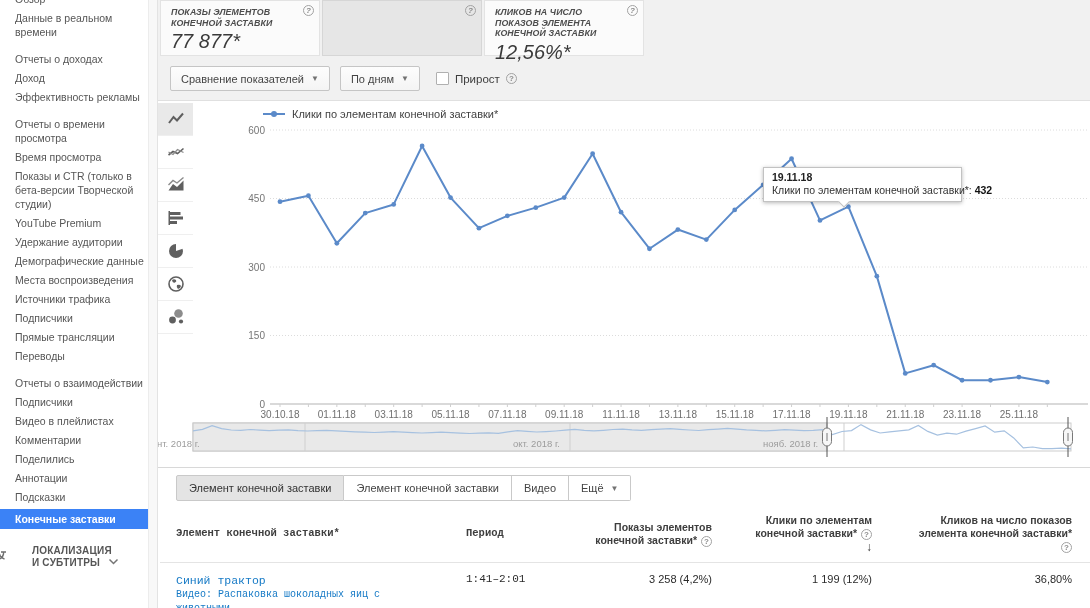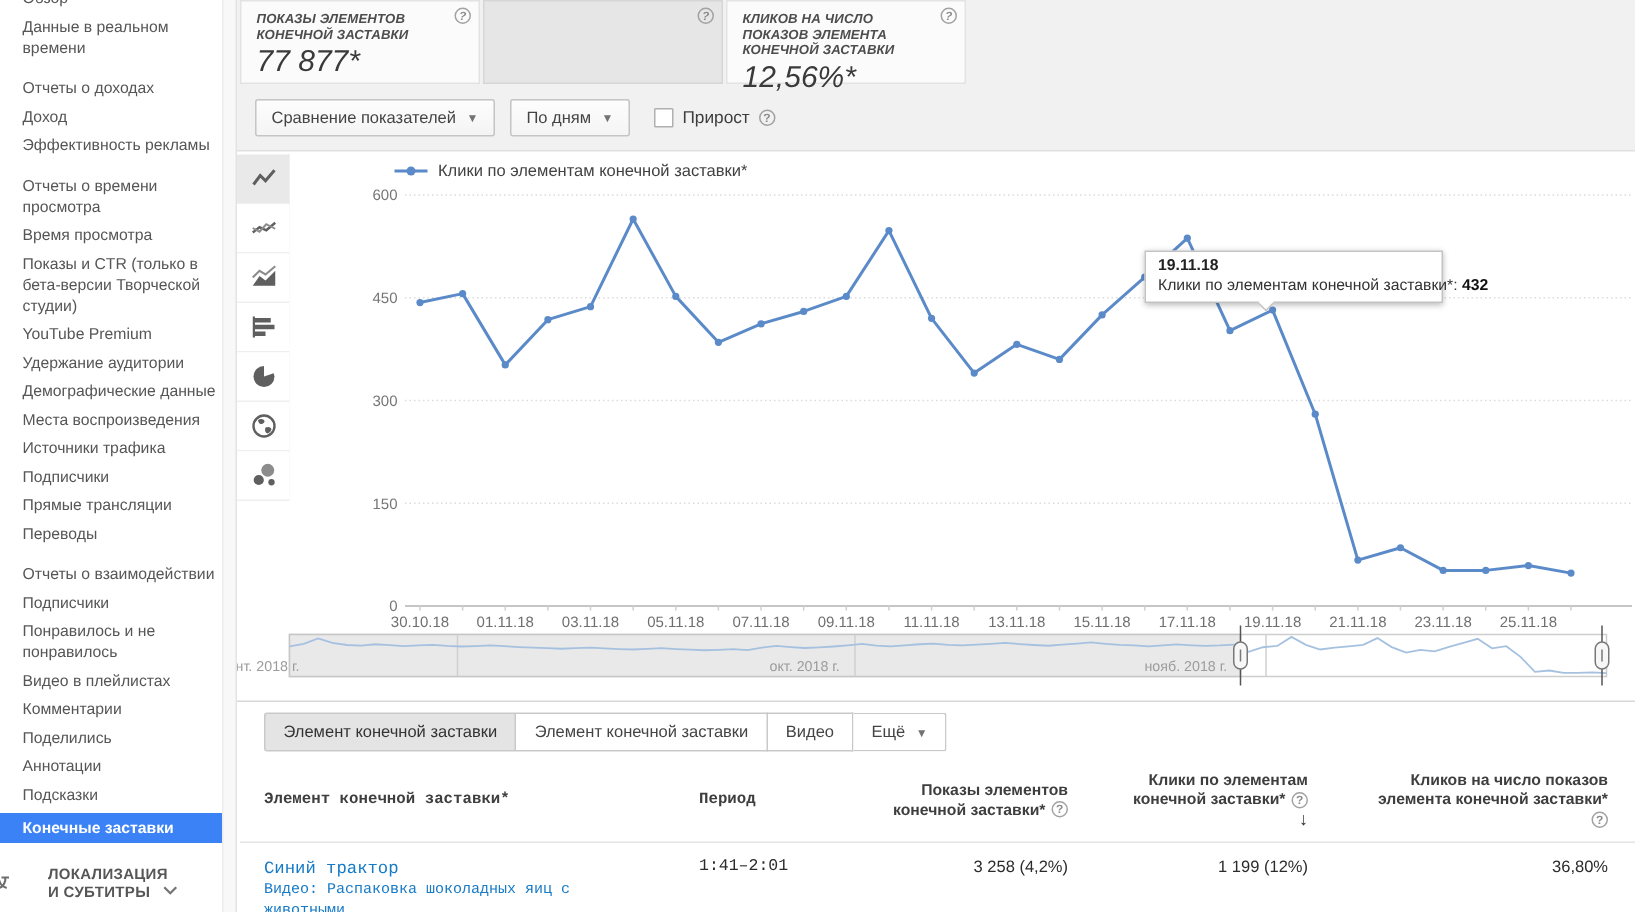--- a/index.html
+++ b/index.html
@@ -104,21 +104,20 @@
       <div class="sb-item">YouTube Premium</div>
       <div class="sb-item">Удержание аудитории</div>
       <div class="sb-item">Демографические данные</div>
       <div class="sb-item">Места воспроизведения</div>
       <div class="sb-item">Источники трафика</div>
       <div class="sb-item">Подписчики</div>
       <div class="sb-item">Прямые трансляции</div>
       <div class="sb-item">Переводы</div>
       <div class="sb-item gap">Отчеты о взаимодействии</div>
       <div class="sb-item">Подписчики</div>
-      <div class="sb-item">Понравилось и не понравилось</div>
       <div class="sb-item">Видео в плейлистах</div>
       <div class="sb-item">Комментарии</div>
       <div class="sb-item">Поделились</div>
       <div class="sb-item">Аннотации</div>
       <div class="sb-item">Подсказки</div>
       <div class="sb-item selected">Конечные заставки</div>
     </div>
   <div>
       <div class="sb-footer-item"><span class="sb-footer-icon"><svg width="20" height="20" viewBox="0 0 20 20">
             <rect x="1" y="1" width="12" height="12" rx="1.5" fill="#6e6e6e"></rect>

